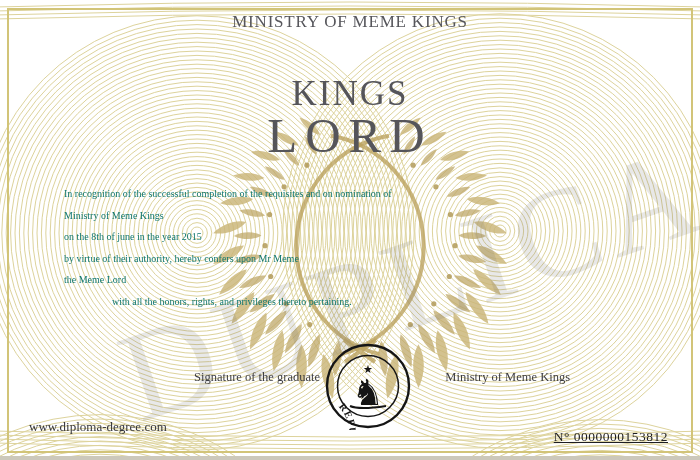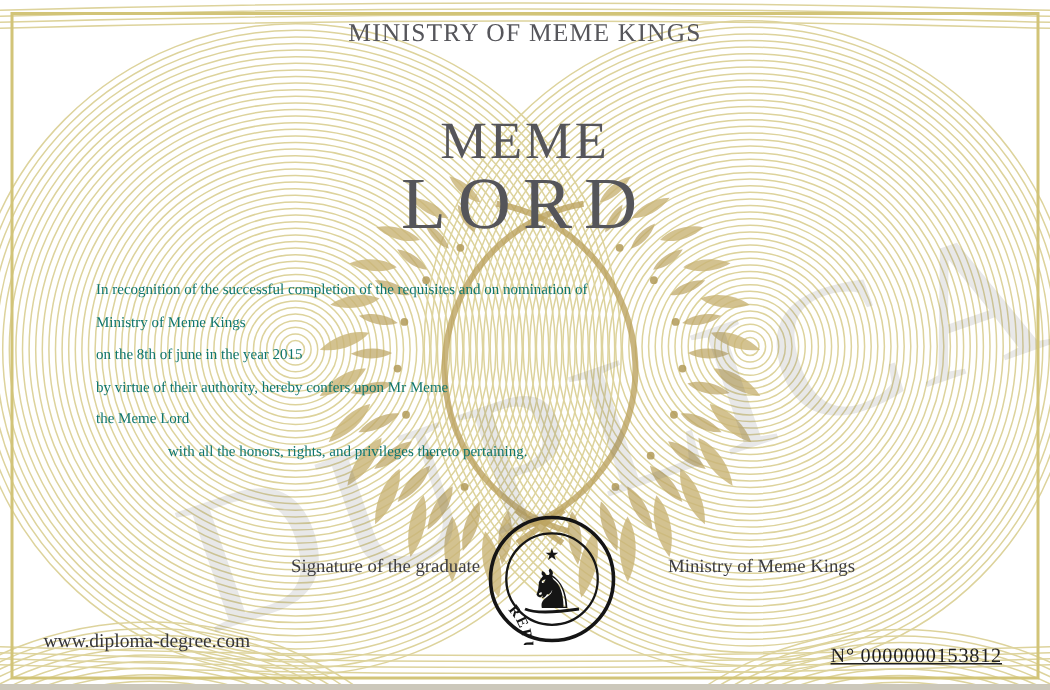--- a/index.html
+++ b/index.html
@@ -276,21 +276,21 @@
         <circle cx="410.3" cy="324.6" r="2.6" fill="#b29a58" opacity="0.85"></circle>
         <circle cx="309.7" cy="324.6" r="2.6" fill="#b29a58" opacity="0.85"></circle>
       </g>
   </svg>
 
   <div class="watermark">DUPLICA</div>
 
   <div class="hdr">MINISTRY OF MEME KINGS</div>
 
   <div class="title">
-    <div class="t1">MEME</div>
+    <div class="t1">KINGS</div>
     <div class="t2">LORD</div>
   </div>
 
   <div class="bodytext">
     <div>In recognition of the successful completion of the requisites and on nomination of</div>
     <div>Ministry of Meme Kings</div>
     <div>on the 8th of june in the year 2015</div>
     <div>by virtue of their authority, hereby confers upon Mr Meme</div>
     <div>the Meme Lord</div>
     <div class="closing">with all the honors, rights, and privileges thereto pertaining.</div>

